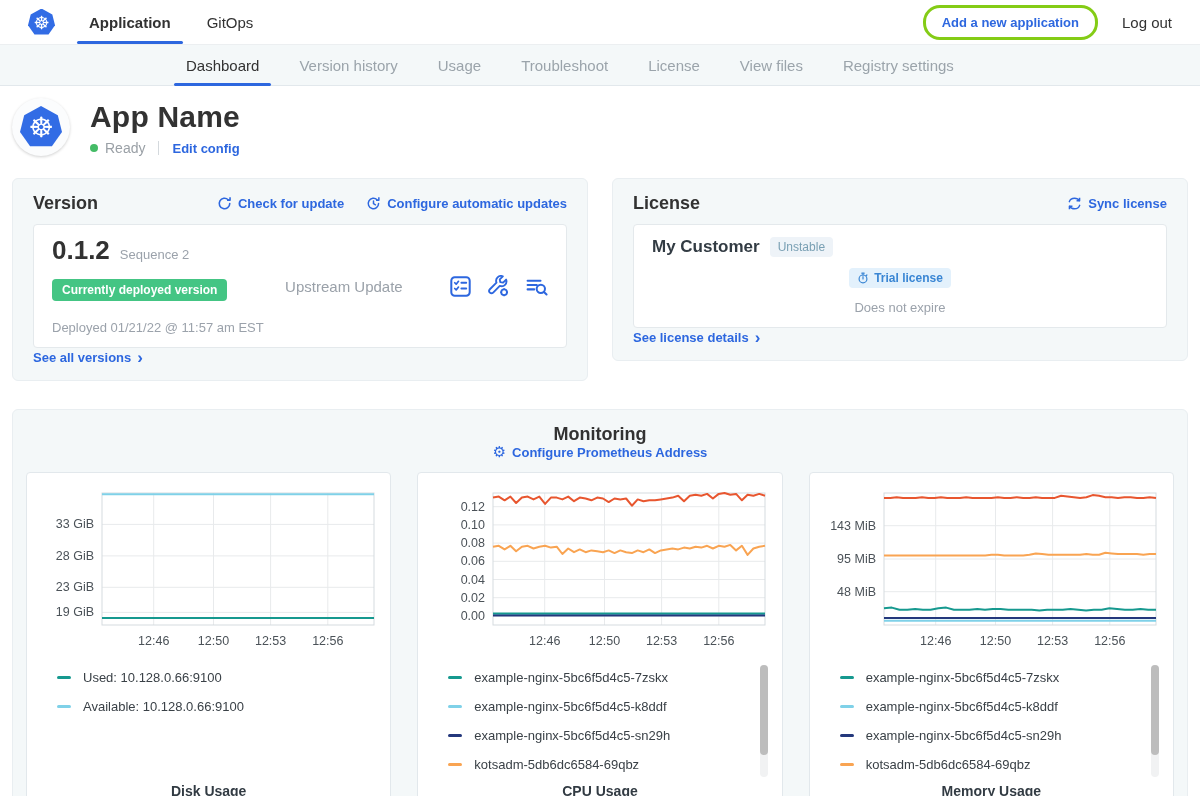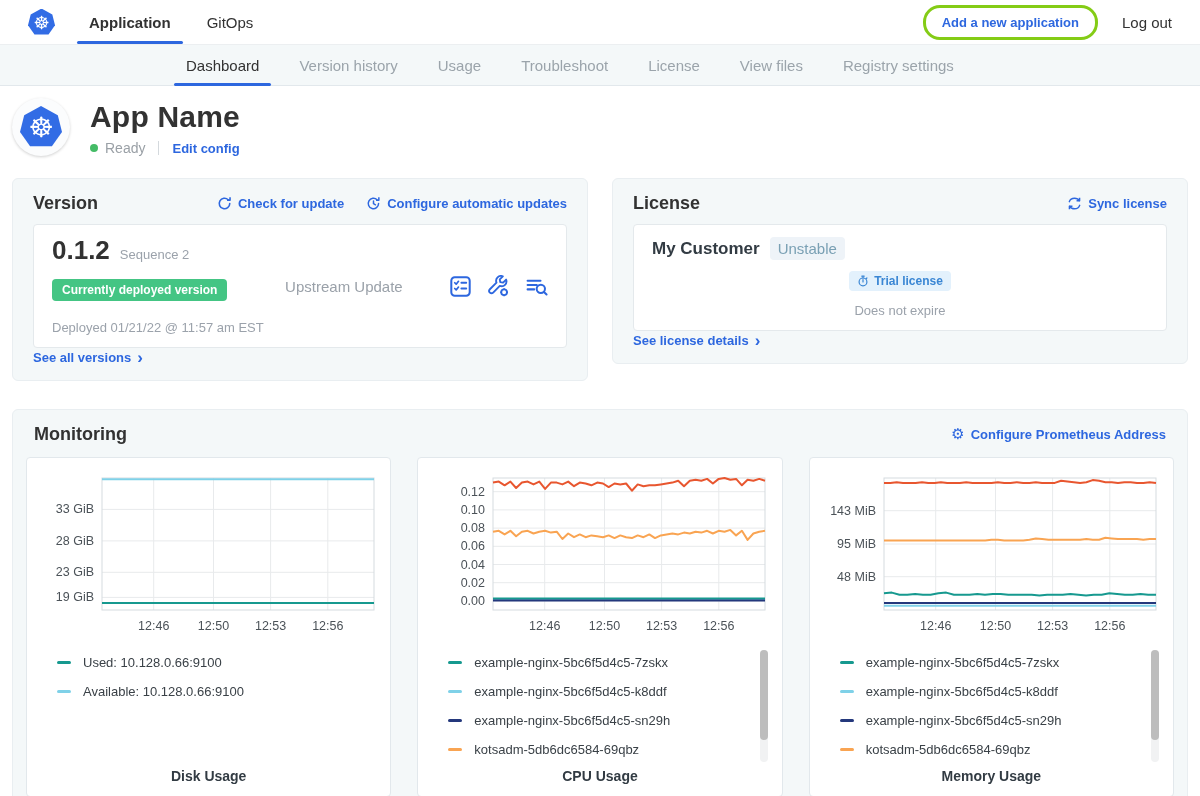--- a/index.html
+++ b/index.html
@@ -55,28 +55,28 @@
   .v-deployed { margin-top:19px; font-size:13px; color:#9ba2ab; }
   .v-mid { flex:1; font-size:15px; font-weight:500; color:#9aa1a9; }
   .v-icons { display:flex; gap:15px; color:#2d67df; align-items:center; }
   .v-icons svg { cursor:pointer; }
   .footer-link { }
   .chev { font-size:17px; font-weight:bold; line-height:10px; }
 
   
   .l-row1 { display:flex; align-items:center; gap:10px; }
   .l-customer { font-size:17px; font-weight:bold; color:#323b43; }
-  .badge.channel { background:#eef3f8; color:#7aa0b4; font-size:15px; font-weight:500; padding:3px 8px; border-radius:4px; }
+  .badge.channel { background:#eef3f8; color:#7aa0b4; font-size:12px; font-weight:500; padding:3px 8px; border-radius:4px; }
   .l-row2 { display:flex; align-items:center; gap:12px; margin-top:11px;flex-direction:column; }
   .badge.trial { background:#e3f1fc; color:#3a86d4; font-size:12px; font-weight:bold; padding:3px 8px; border-radius:4px; display:inline-flex; align-items:center; gap:5px; }
   .l-expiry { font-size:13px; color:#9ba2ab; }
 
   
   .monitoring { margin:28px 12px 0 12px; padding:14px 13px 14px 13px; }
-  .monitoring .card-head { padding:0 8px; }
+  .monitoring .card-head { padding:0 8px;flex-direction:column; }
   .gear-glyph { font-family:"DejaVu Sans", sans-serif; font-size:15px; font-weight:normal; line-height:1; }
   .charts-row { display:flex; gap:26px; margin-top:12px; }
   .chart-card { flex:1; height:340px; background:#fff; border:1px solid #e2e8ec; border-radius:4px; padding:10px 0 12px 0; display:flex; flex-direction:column; }
   .plot { display:flex; justify-content:center; }
   .plot text.tick { font-family:"Liberation Sans", sans-serif; font-size:12.5px; fill:#4b5258; }
   .legend { position:relative; margin:4px 0 0 30px; padding-right:44px; min-height:116px; }
   .legend-item { display:flex; align-items:center; gap:12px; height:29px; }
   .dash { width:14px; height:3px; border-radius:2px; flex:0 0 auto; }
   .legend-label { font-size:13px; color:#3a4147; }
   .vscroll { position:absolute; top:2px; right:14px; width:8px; height:112px; background:#f1f2f3; border-radius:4px; }

